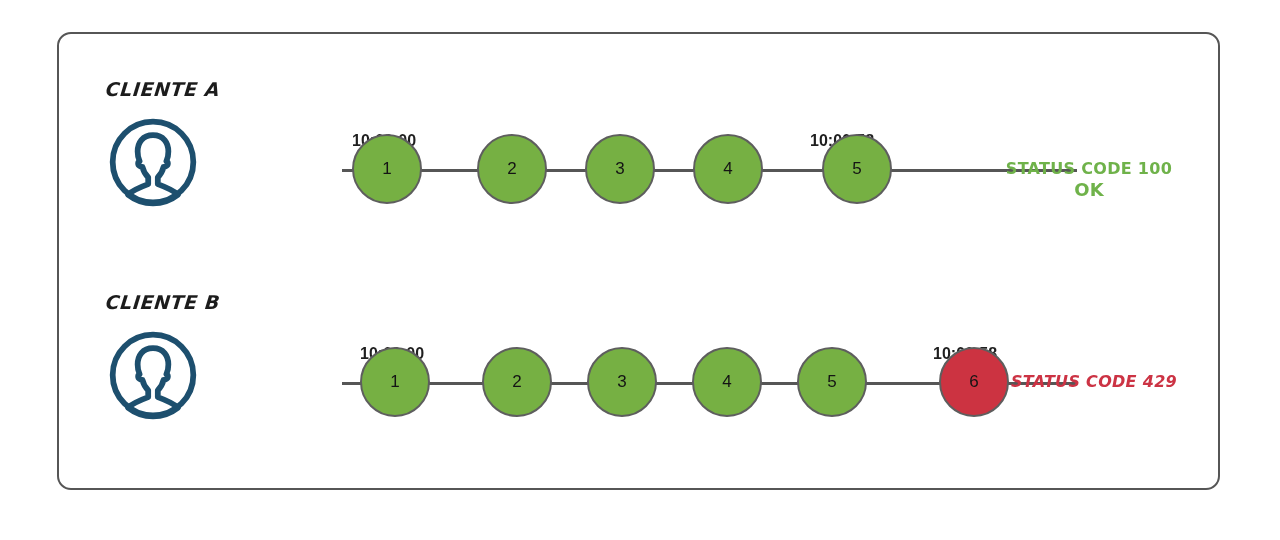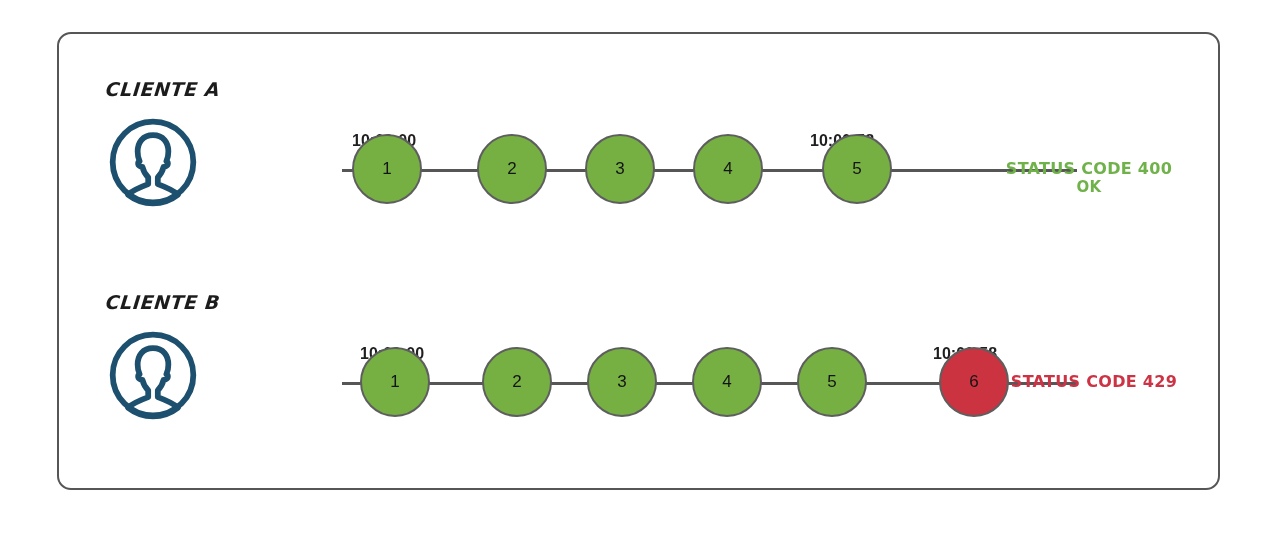--- a/index.html
+++ b/index.html
@@ -119,21 +119,21 @@
     white-space: nowrap;
     font-family: "DejaVu Sans", sans-serif;
     line-height: 1.18;
   }
   .status .line1 {
     font-size: 16px;
     font-weight: 700;
     letter-spacing: 0.3px;
   }
   .status .line2 {
-    font-size: 15px;
+    font-size: 18px;
     font-weight: 700;
     letter-spacing: 0.2px;
   }
   .status-ok   { color: #6fb24a; }
   .status-err  { color: #cc3344; }
 </style>
 </head>
 <body>
 
 <div id="stage">
@@ -174,21 +174,21 @@
         <div class="tstamp" style="left:508px;">10:00:58</div>
 
         <div class="node" style="left:50px;">1</div>
         <div class="node" style="left:175px;">2</div>
         <div class="node" style="left:283px;">3</div>
         <div class="node" style="left:391px;">4</div>
         <div class="node" style="left:520px;">5</div>
       </div>
 
       <div class="status status-ok" style="left:915px; top:126px; width:230px;">
-        <div class="line1">STATUS CODE 400</div>
+        <div class="line1">STATUS CODE 100</div>
         <div class="line2">OK</div>
       </div>
     </div>
 
     <div class="row row-b">
 
       <div class="client-label">CLIENTE B</div>
 
       <div class="avatar">
         <svg viewBox="0 0 100 100" xmlns="http://www.w3.org/2000/svg">
@@ -221,19 +221,19 @@
         <div class="tstamp" style="left:631px;">10:00:58</div>
 
         <div class="node" style="left:58px;">1</div>
         <div class="node" style="left:180px;">2</div>
         <div class="node" style="left:285px;">3</div>
         <div class="node" style="left:390px;">4</div>
         <div class="node" style="left:495px;">5</div>
         <div class="node err" style="left:637px;">6</div>
       </div>
 
-      <div class="status status-err" style="left:915px; top:126px; width:240px;">
+      <div class="status status-err" style="left:915px; top:126px; width:240px;font-style:italic;">
         <div class="line1">STATUS CODE 429</div>
       </div>
     </div>
 
   </div>
 </div>
 
 </body></html>

